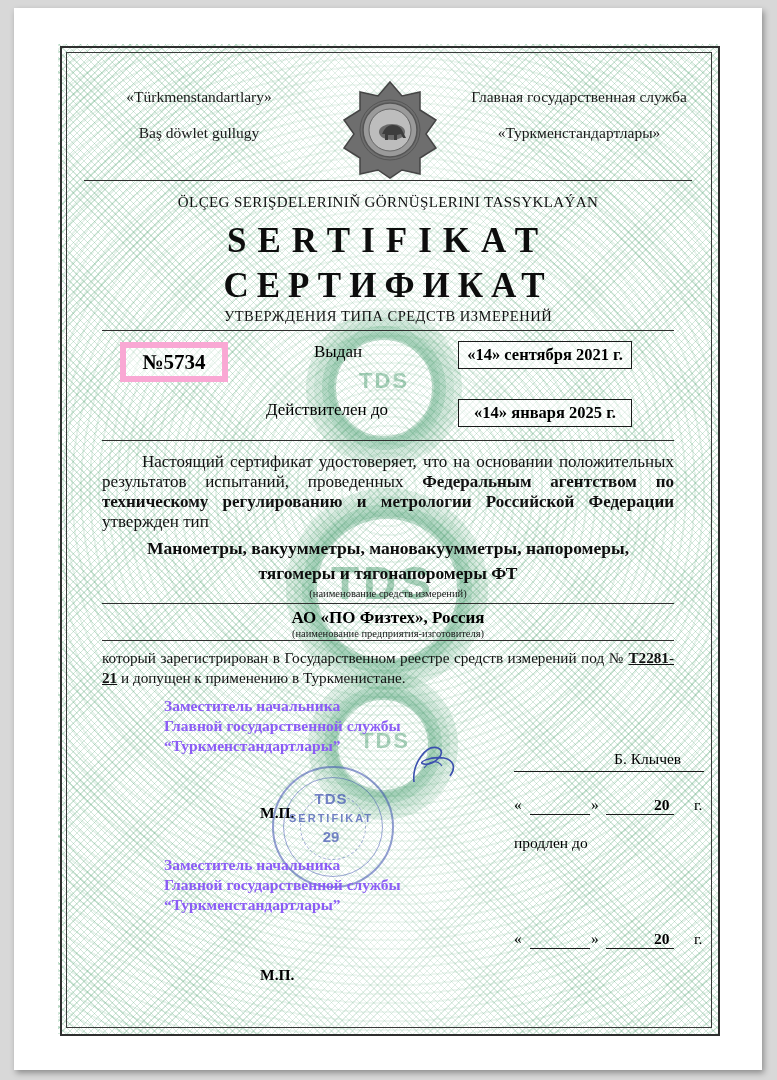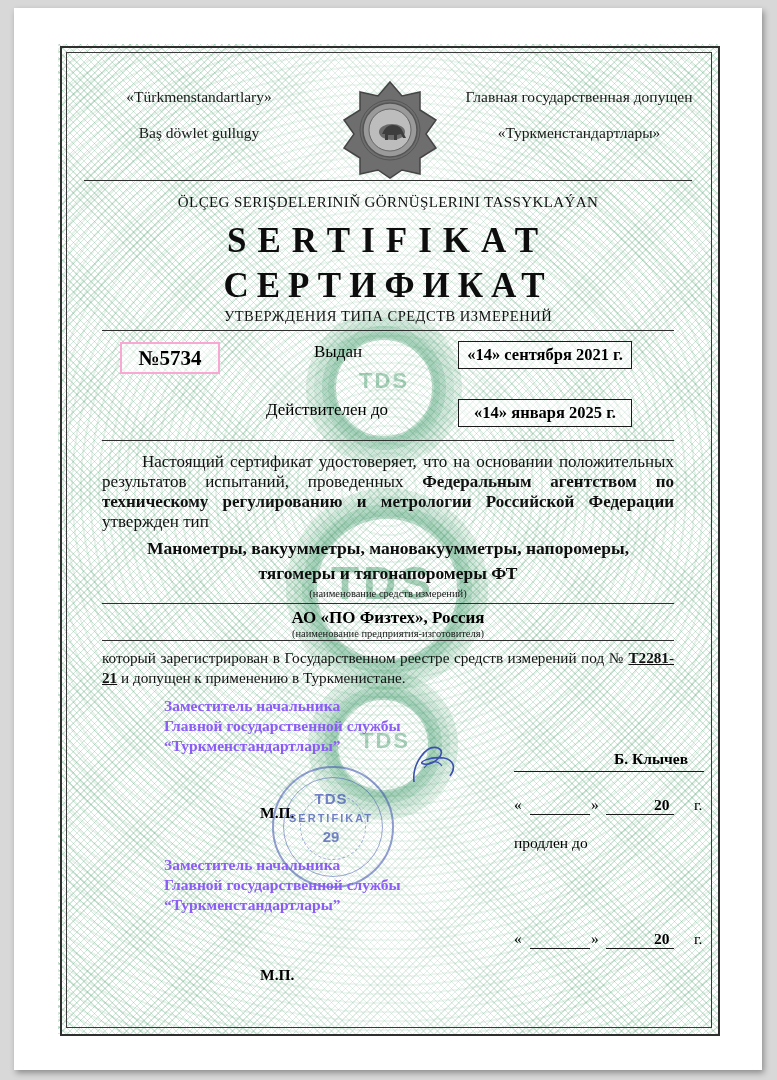--- a/index.html
+++ b/index.html
@@ -163,21 +163,21 @@
   .sl3 { top: 595px; }
   .sl4 { top: 632px; }
 
   
   .num-box {
     position: absolute;
     left: 106px;
     top: 334px;
     width: 96px;
     height: 28px;
-    border: 2px solid #f9a8d4;
+    border: 6px solid #f9a8d4;
     text-align: center;
     font-size: 21px;
     font-weight: bold;
     line-height: 28px;
     background: rgba(255,255,255,0.55);
   }
   .lbl-issued {
     position: absolute;
     left: 300px;
     top: 334px;
@@ -282,21 +282,21 @@
   .sg-l2 { left: 516px; top: 806px; width: 60px; }
   .sg-l3 { left: 592px; top: 806px; width: 68px; }
   .sg-l4 { left: 516px; top: 940px; width: 60px; }
   .sg-l5 { left: 592px; top: 940px; width: 68px; }
 
   .name-right {
     position: absolute;
     left: 600px;
     top: 742px;
     font-size: 15.5px;
-    font-weight: bold;
+    font-weight: normal;
   }
   .dt-row { position: absolute; font-size: 15.5px; }
   .dq1 { left: 500px; top: 788px; }
   .dq2 { left: 577px; top: 788px; }
   .dy1 { left: 640px; top: 788px; font-weight: bold;}
   .dg1 { left: 680px; top: 788px; }
   .dq3 { left: 500px; top: 922px; }
   .dq4 { left: 577px; top: 922px; }
   .dy2 { left: 640px; top: 922px; font-weight: bold;}
   .dg2 { left: 680px; top: 922px; }
@@ -376,21 +376,21 @@
 
   <div class="frame-outer"></div>
   <div class="frame-inner"></div>
 
   <div class="hdr">
     <div class="hdr-col hdr-left">
       <div class="l1">«Türkmenstandartlary»</div>
       <div class="l2">Baş döwlet gullugy</div>
     </div>
     <div class="hdr-col hdr-right">
-      <div class="l1">Главная государственная допущен</div>
+      <div class="l1">Главная государственная служба</div>
       <div class="l2">«Туркменстандартлары»</div>
     </div>
     <div class="emblem">
       <svg width="104" height="100" viewBox="0 0 104 100">
         <g>
           <polygon points="52,2 64,16 82,12 82,30 98,40 88,54 98,68 82,78 82,94 64,90 52,98 40,90 22,94 22,78 6,68 16,54 6,40 22,30 22,12 40,16" fill="#6e6e6e" stroke="#444" stroke-width="1.5"></polygon>
           <circle cx="52" cy="50" r="27" fill="#9a9a9a" stroke="#555" stroke-width="1.5"></circle>
           <circle cx="52" cy="50" r="21" fill="#bdbdbd" stroke="#666" stroke-width="1"></circle>
           <ellipse cx="54" cy="52" rx="13" ry="8" fill="#6a6a6a"></ellipse>
           <path d="M44 54 q4 -10 12 -9 q7 1 9 7 l3 6 l-3 0 l-2 -4 l-4 1 l0 5 l-3 0 l0 -5 l-6 0 l0 5 l-3 0 l0 -6 z" fill="#3d3d3d"></path>

